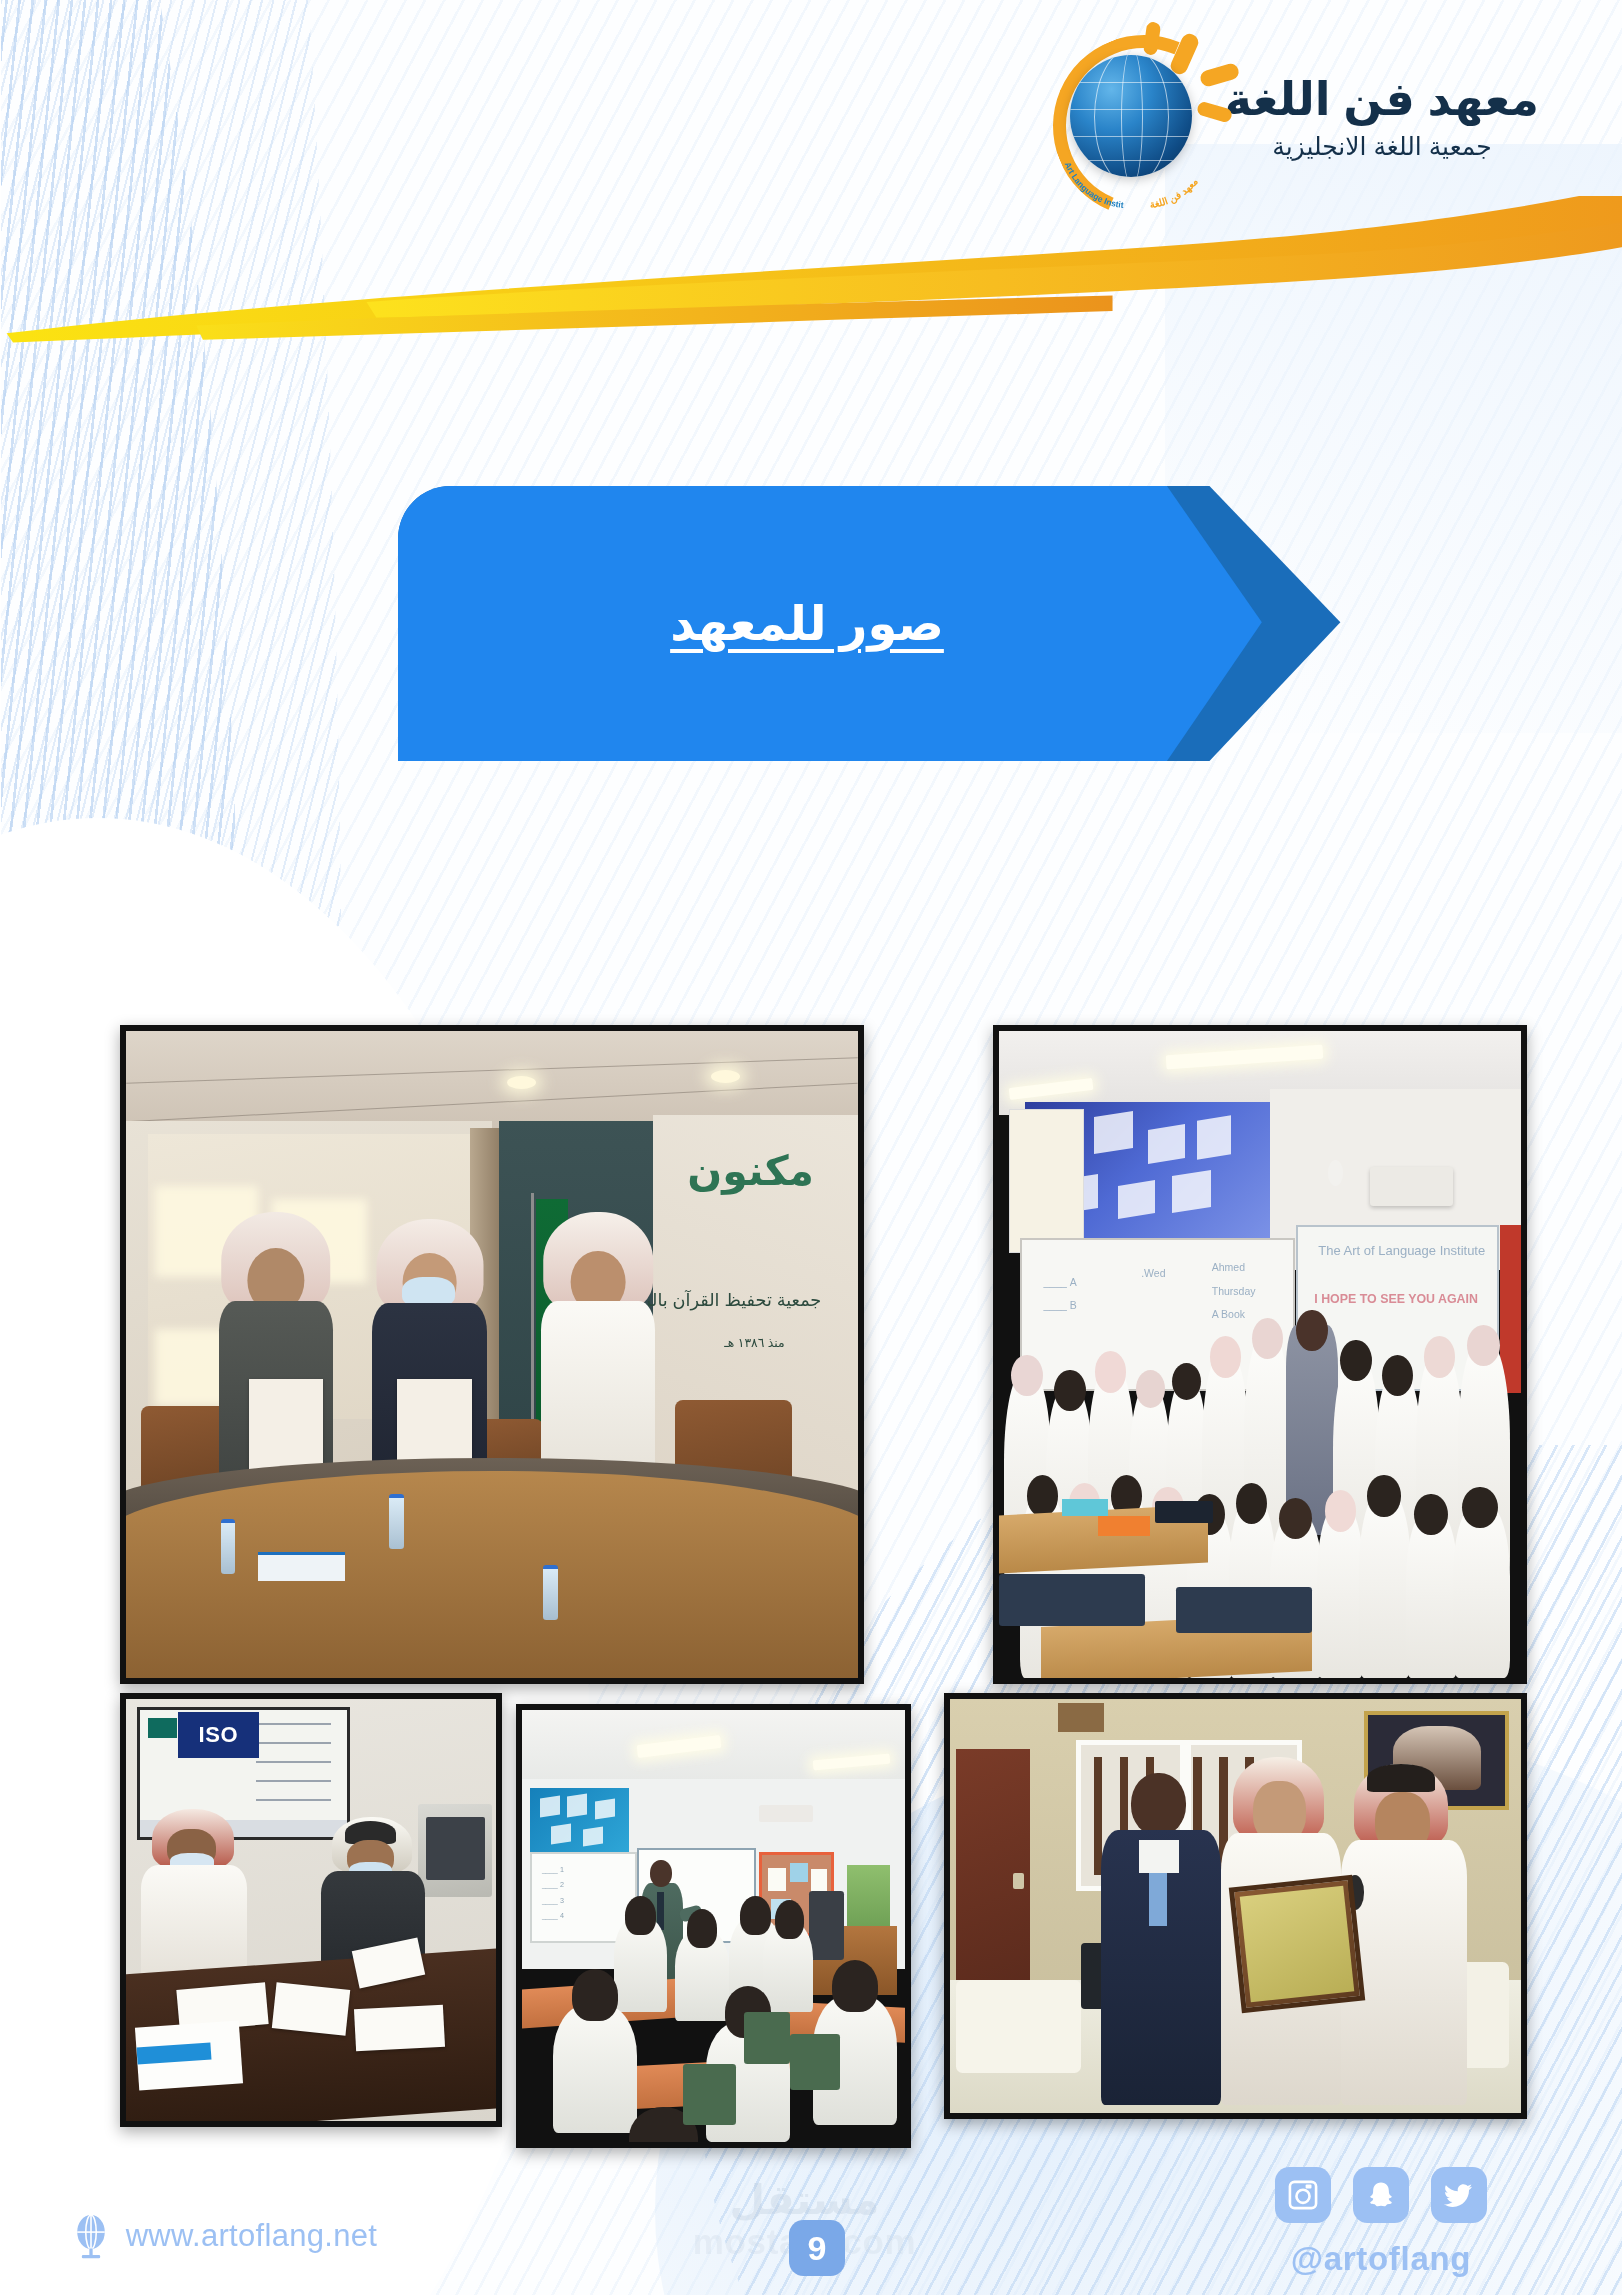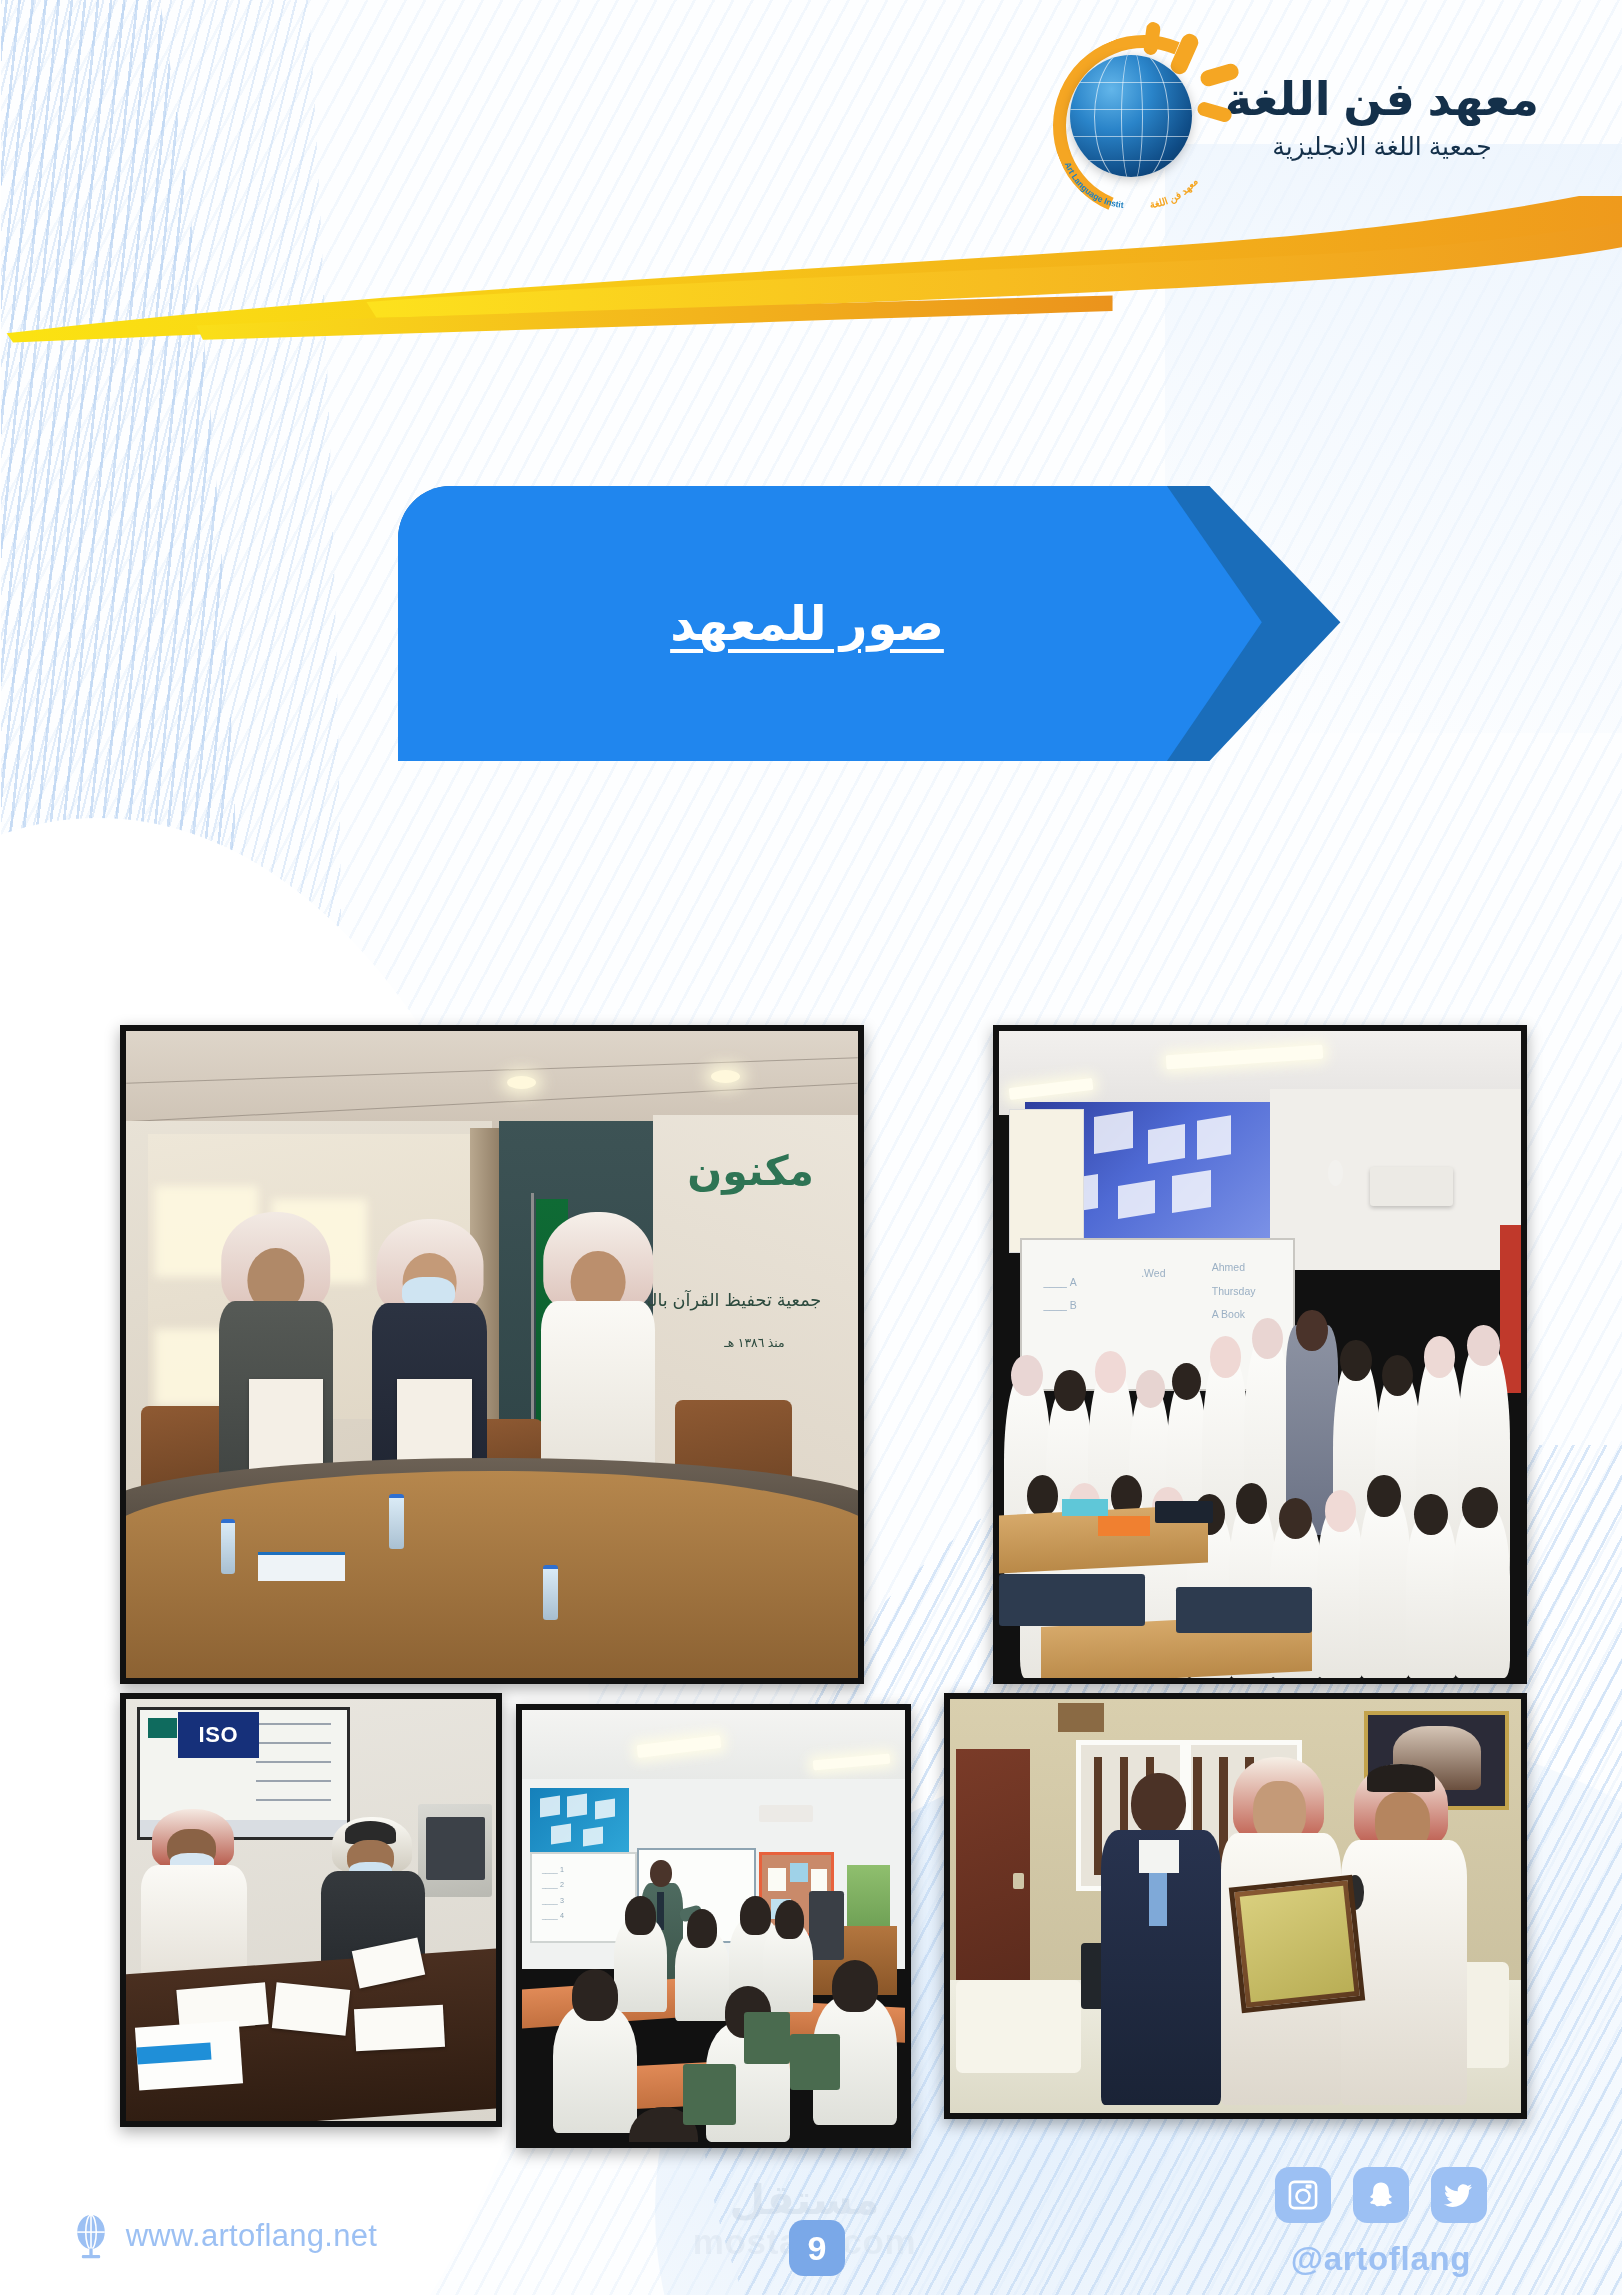--- a/index.html
+++ b/index.html
@@ -407,20 +407,24 @@
     <div style="position:absolute;left:63%;top:20%;width:3%;height:4%;background:#f2f1ee;border-radius:50%;"></div>
     <div class="p2-red"></div>
     <div class="p2-board">
       <div class="p2-btext" style="left:8%;top:24%;">A ____</div>
       <div class="p2-btext" style="left:8%;top:40%;">B ____</div>
       <div class="p2-btext" style="left:44%;top:18%;">Wed.</div>
       <div class="p2-btext" style="left:70%;top:14%;">Ahmed</div>
       <div class="p2-btext" style="left:70%;top:30%;">Thursday</div>
       <div class="p2-btext" style="left:70%;top:46%;">A Book</div>
     </div>
+    <div class="p2-board2">
+      <div class="p2-btext" style="left:10%;top:10%;font-size:13px;">The Art of Language Institute</div>
+      <div class="p2-btext-red" style="left:8%;top:40%;">I HOPE TO SEE YOU AGAIN</div>
+    </div>
 
     <div class="p2-crowd">
       <div class="p2-stud" style="left:1%;top:18%;width:9%;height:58%;"></div>
       <div class="p2-sh" style="left:2.4%;top:14%;width:6%;height:11%;background:#e9d6d4;"></div>
       <div class="p2-stud" style="left:9%;top:22%;width:9%;height:56%;"></div>
       <div class="p2-sh" style="left:10.6%;top:18%;width:6%;height:11%;background:#2c241f;"></div>
       <div class="p2-stud" style="left:17%;top:17%;width:9%;height:58%;"></div>
       <div class="p2-sh" style="left:18.4%;top:13%;width:6%;height:11%;background:#f0d9d6;"></div>
       <div class="p2-stud" style="left:25%;top:22%;width:8%;height:56%;"></div>
       <div class="p2-sh" style="left:26.2%;top:18%;width:5.6%;height:10%;background:#e7d4d1;"></div>

